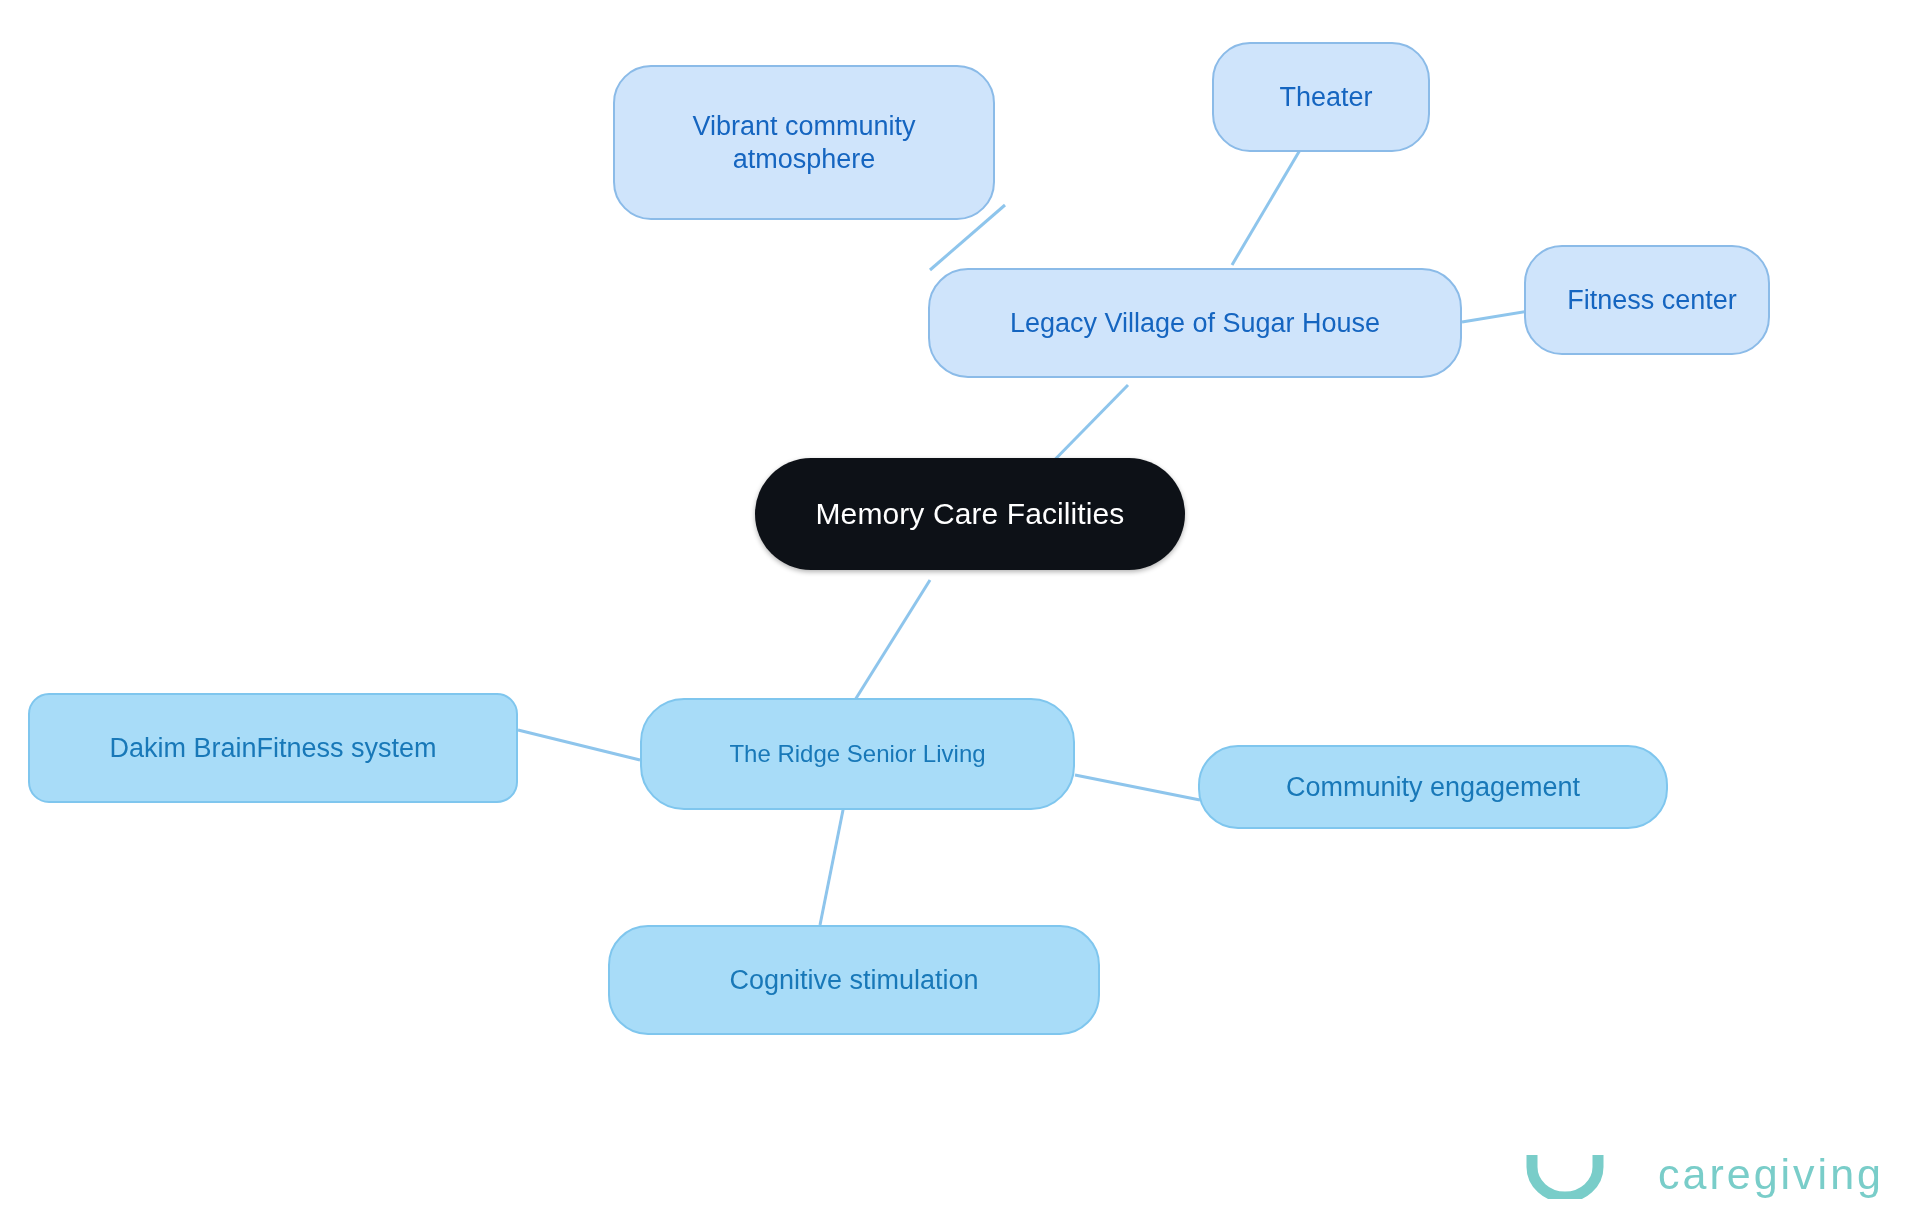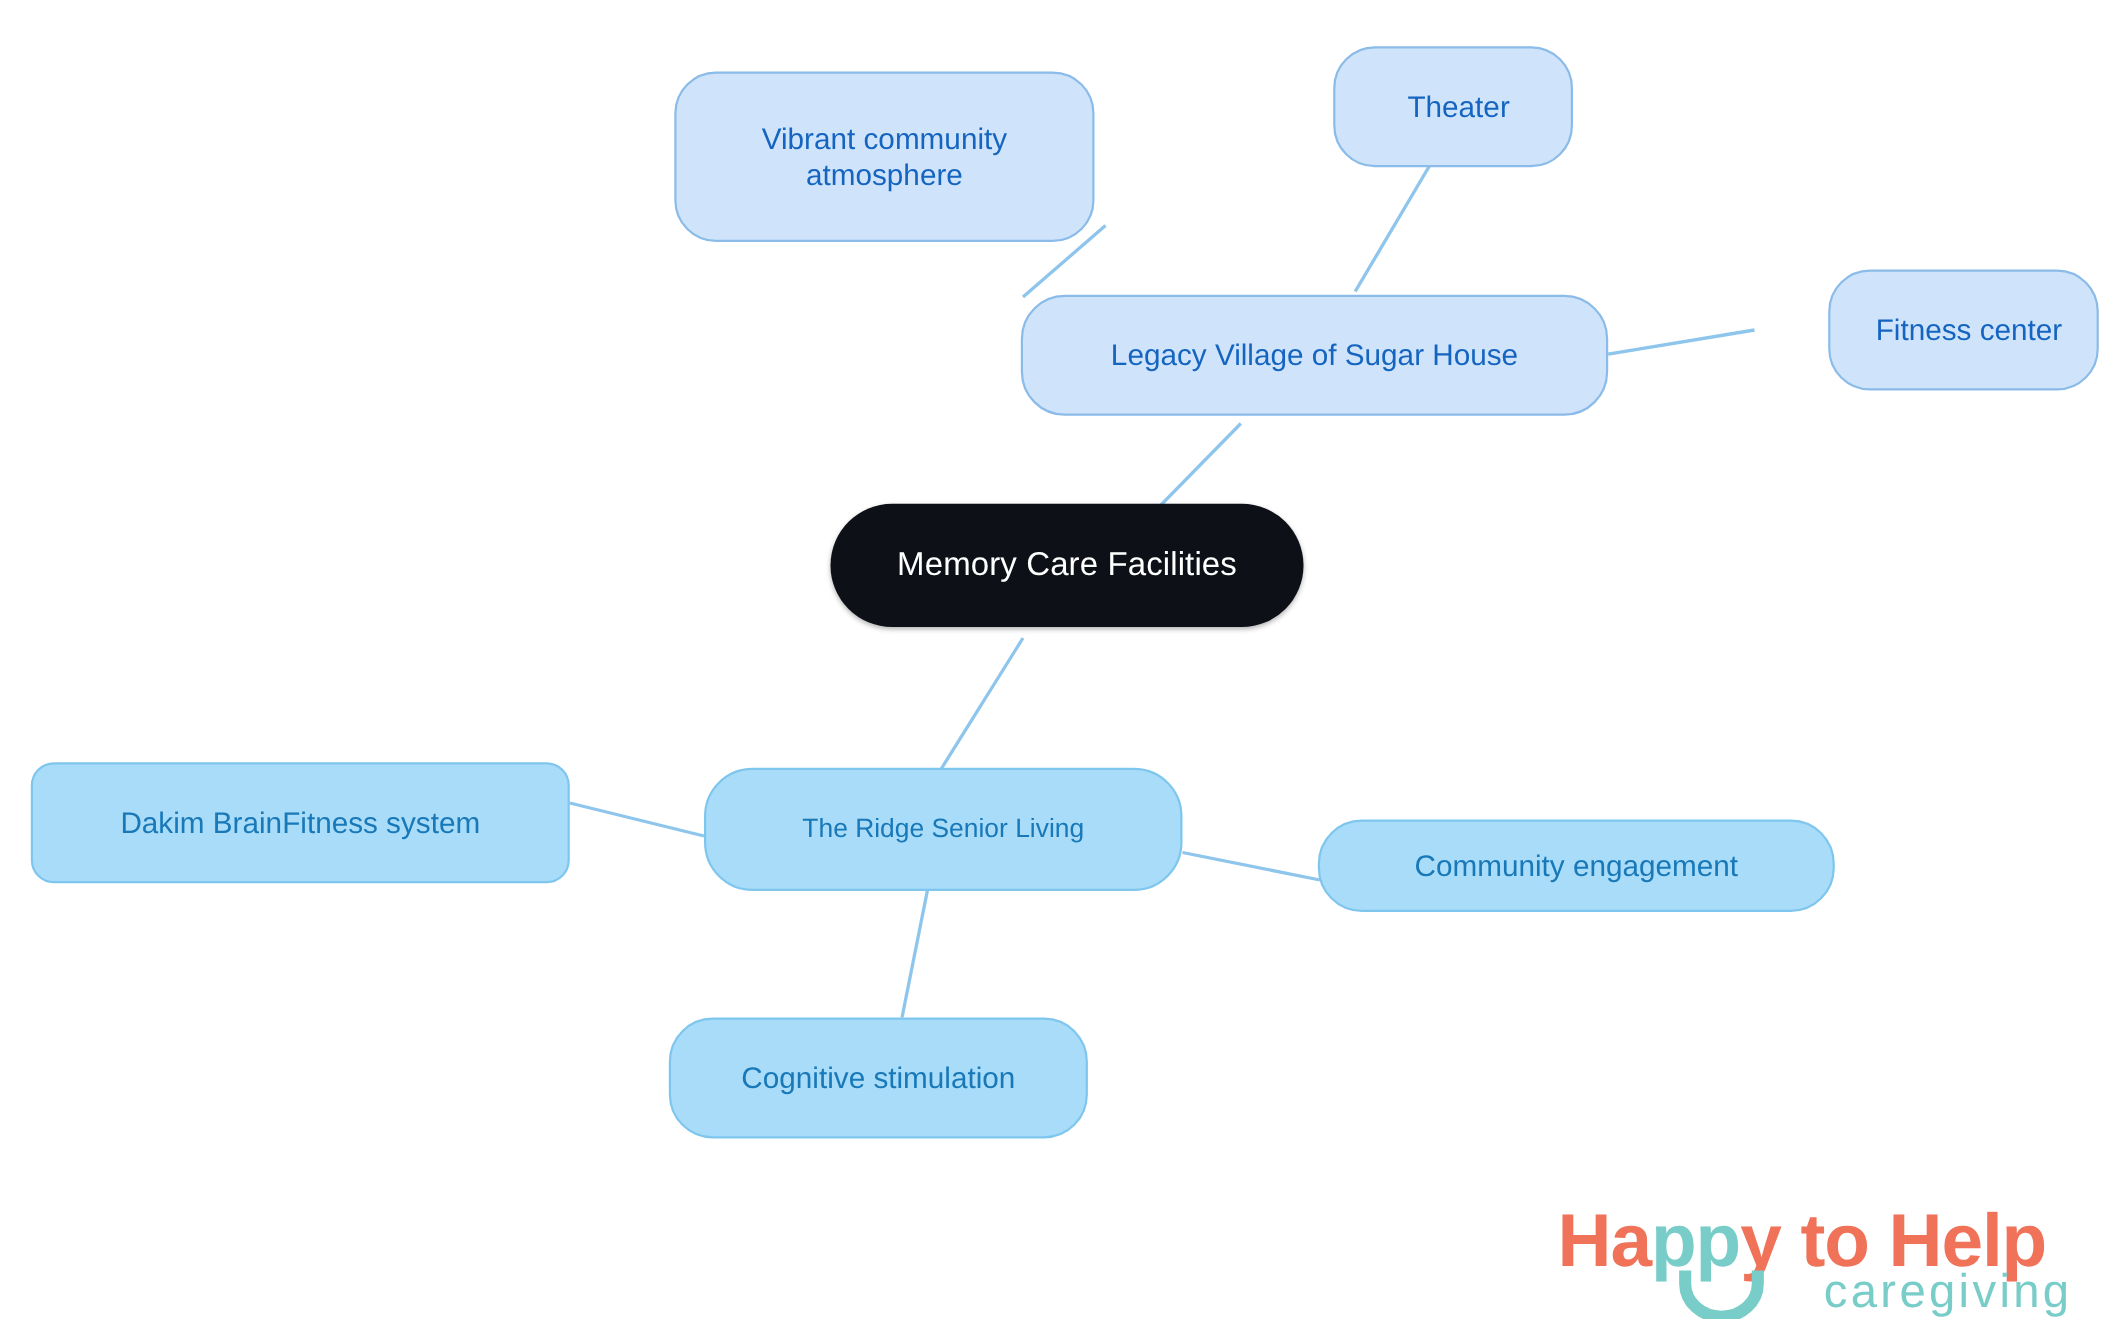--- a/index.html
+++ b/index.html
@@ -137,31 +137,30 @@
   </svg>
 
   <div class="node node-root" style="left:755px; top:458px; width:430px; height:112px;">Memory Care Facilities</div>
 
   <div class="node node-leaf-a" style="left:613px; top:65px; width:382px; height:155px; padding:0 44px;">Vibrant community atmosphere</div>
 
   <div class="node node-branch-a" style="left:928px; top:268px; width:534px; height:110px;">Legacy Village of Sugar House</div>
 
   <div class="node node-leaf-a" style="left:1212px; top:42px; width:218px; height:110px;">Theater</div>
 
-  <div class="node node-leaf-a" style="left:1662px; top:245px; width:246px; height:110px;">Fitness center</div>
+  <div class="node node-leaf-a" style="left:1524px; top:245px; width:246px; height:110px;">Fitness center</div>
 
   <div class="node node-branch-b" style="left:640px; top:698px; width:435px; height:112px;">The Ridge Senior Living</div>
 
   <div class="node node-leaf-b" style="left:28px; top:693px; width:490px; height:110px;border-radius:21px;">Dakim BrainFitness system</div>
 
   <div class="node node-leaf-b" style="left:1198px; top:745px; width:470px; height:84px;">Community engagement</div>
 
-  <div class="node node-leaf-b" style="left:608px; top:925px; width:381px; height:110px;">Cognitive stimulation</div>
+  <div class="node node-leaf-b" style="left:608px; top:925px; width:492px; height:110px;">Cognitive stimulation</div>
 
   <div id="logo">
-    <div class="logo-wordmark"><span>Ha</span><span class="logo-pp">pp</span><span>y to Help</span></div>
     <svg class="logo-smile" viewBox="0 0 78 46">
       <path d="M6 2 V14 A33 30 0 0 0 72 14 V2" fill="none" stroke="#79cdc9" stroke-width="11" stroke-linecap="butt"></path>
     </svg>
     <div class="logo-sub">caregiving</div>
   </div>
 
 </div>
 
 </body></html>

